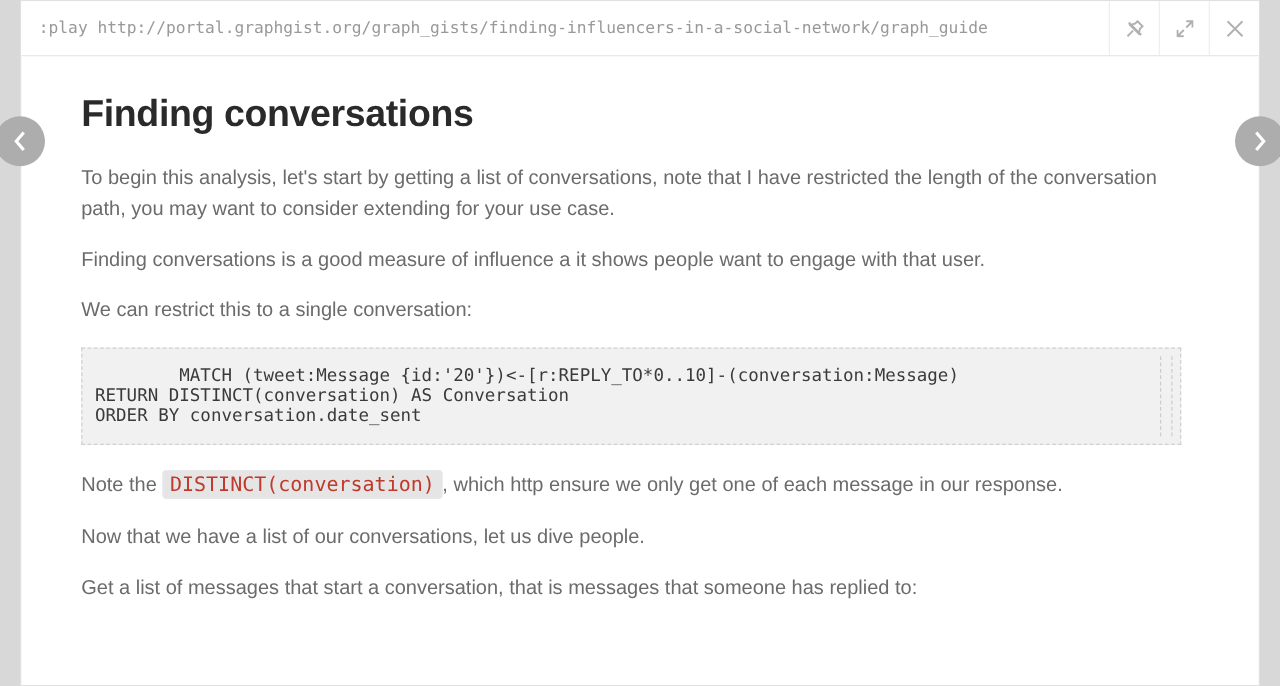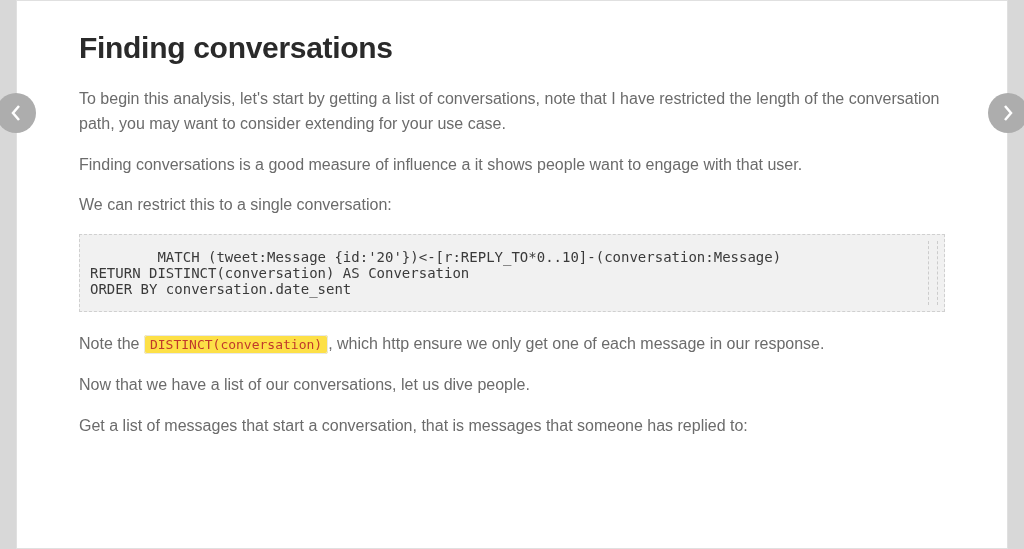--- a/index.html
+++ b/index.html
@@ -45,21 +45,21 @@
       display: flex;
       align-items: center;
       justify-content: center;
       border-left: 1px solid #eee;
       cursor: pointer;
       color: #aaa;
     }
     .action-btn svg { stroke: #b0b0b0; }
     .content {
       flex: 1;
-      padding: 30px 62px 10px 62px;
+      padding: 30px 62px 10px 48px;
       overflow: hidden;
       color: #5a5a5a;
     }
     .content h1 {
       font-size: 30px;
       font-weight: 600;
       color: #2a2a2a;
       margin-bottom: 22px;
       letter-spacing: -0.3px;
     }
@@ -85,22 +85,22 @@
       position: absolute;
       right: 6px;
       top: 6px;
       bottom: 6px;
       width: 10px;
       border-left: 1px dashed #ccc;
       border-right: 1px dashed #ccc;
     }
     .inline-code {
       font-family: "Menlo", "Consolas", "Monaco", monospace;
-      font-size: 13px;
-      background: #fde047;
+      font-size: 16px;
+      background: #e5e5e5;
       border: 1px solid #e8e8e8;
       border-radius: 3px;
       padding: 1px 5px;
       color: #c0392b;
     }
     .nav-circle {
       position: absolute;
       top: 93px;
       width: 40px;
       height: 40px;
@@ -125,20 +125,40 @@
     </svg>
 </div>
 
 <div class="nav-circle right">
   <svg width="12" height="18" viewBox="0 0 12 18" fill="none" stroke-width="2.5">
       <path d="M3 2 L9 9 L3 16"></path>
     </svg>
 </div>
 
 <div class="panel">
+  <div class="header-bar">
+    <div class="command">:play http://portal.graphgist.org/graph_gists/finding-influencers-in-a-social-network/graph_guide</div>
+    <div class="header-actions">
+      <div class="action-btn">
+        <svg width="16" height="16" viewBox="0 0 16 16" fill="none" stroke-width="1.5">
+            <path d="M3 3 L13 13 M10 2 L14 6 L12 8 L11 12 L4 5 L8 4 Z M6.5 9.5 L2 14"></path>
+          </svg>
+      </div>
+      <div class="action-btn">
+        <svg width="14" height="14" viewBox="0 0 14 14" fill="none" stroke-width="1.5">
+            <path d="M8 1 L13 1 L13 6 M13 1 L8 6 M6 13 L1 13 L1 8 M1 13 L6 8"></path>
+          </svg>
+      </div>
+      <div class="action-btn">
+        <svg width="14" height="14" viewBox="0 0 14 14" fill="none" stroke-width="1.5">
+            <path d="M1 1 L13 13 M13 1 L1 13"></path>
+          </svg>
+      </div>
+    </div>
+  </div>
 
   <div class="content">
     <h1>Finding conversations</h1>
     <p>To begin this analysis, let's start by getting a list of conversations, note that I have restricted the length of the conversation path, you may want to consider extending for your use case.</p>
     <p>Finding conversations is a good measure of influence a it shows people want to engage with that user.</p>
     <p>We can restrict this to a single conversation:</p>
     <div class="code-block"><span>        MATCH (tweet:Message {id:'20'})&lt;-[r:REPLY_TO*0..10]-(conversation:Message)
 RETURN DISTINCT(conversation) AS Conversation
 ORDER BY conversation.date_sent</span><div class="handle"></div></div>
     <p>

